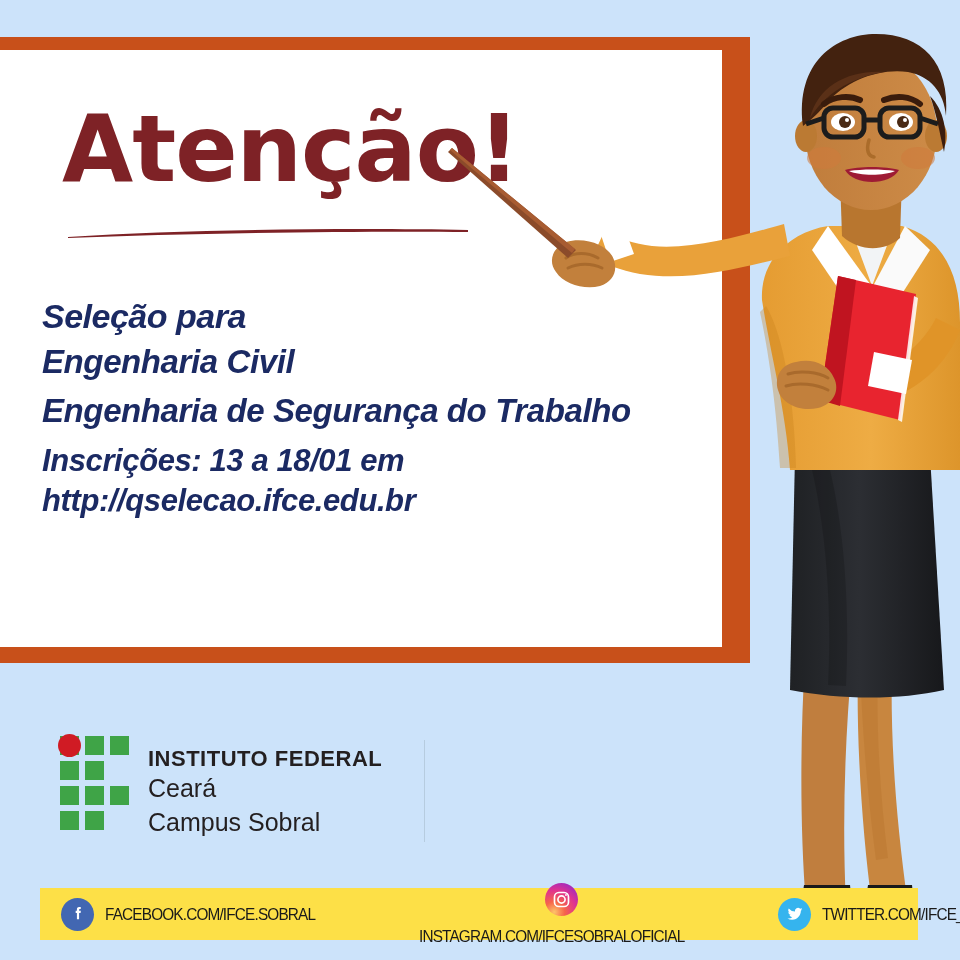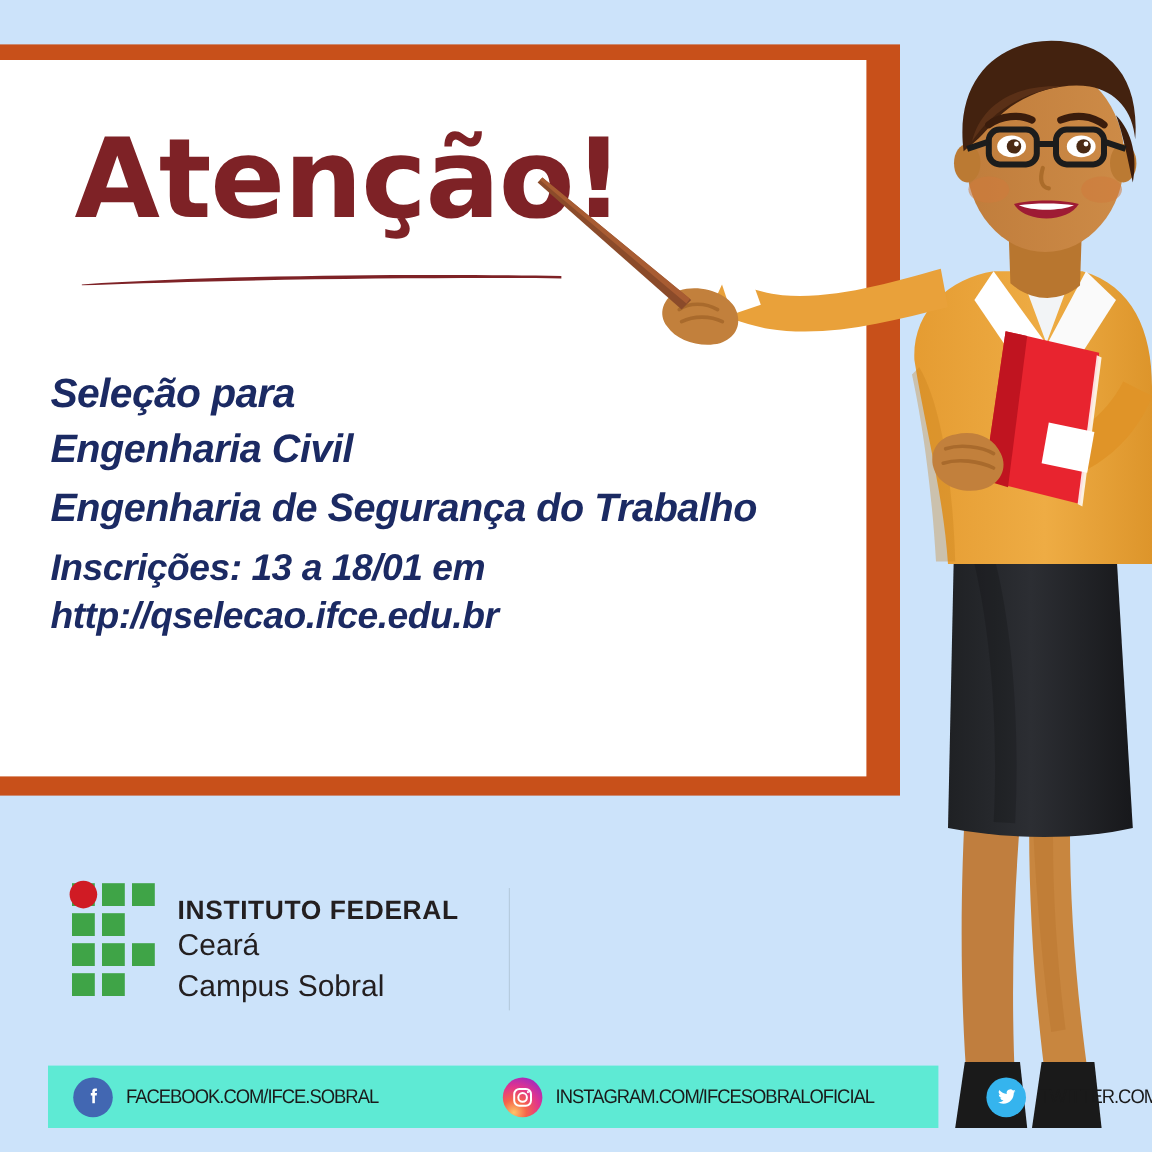--- a/index.html
+++ b/index.html
@@ -45,21 +45,20 @@
   }
 
   
   .body-text{
     position:absolute;
     left:42px; top:298px;
     width:680px;
     color:#1b2a63;
     font-style:italic;
     font-family:"Liberation Sans", sans-serif;
-    margin-top:12px;
   }
   .line-sub{
     font-size:34px;
     font-weight:600;
     letter-spacing:-0.5px;
     line-height:1.08;
   }
   .line-title{
     font-size:62px;
     font-weight:bold;
@@ -112,29 +111,29 @@
   }
   .logo-divider{
     position:absolute; left:424px; top:740px;
     width:1px; height:102px; background:#b6ccdf;
   }
 
   
   .footer{
     position:absolute;
     left:40px; top:888px;
-    width:742px; height:52px;
-    background:#5eead4;
+    width:878px; height:52px;
+    background:#fde047;
     display:flex; align-items:center;
     z-index:6;
     text-align:right;
   }
   .social{ display:flex; align-items:center; gap:11px; }
   .s1{ margin-left:21px; }
-  .s2{ margin-left:88px; }
+  .s2{ margin-left:88px;flex-direction:column; }
   .s3{ margin-left:74px; }
   .social-badge{
     width:33px; height:33px; border-radius:50%;
     display:flex; align-items:center; justify-content:center;
     flex:none;
   }
   .badge-fb{ background:#4267b2; }
   .badge-tw{ background:#35b4ee; }
   .badge-ig{
     background:radial-gradient(circle at 28% 88%, #fdc468 0%, #f6644a 28%, #e0338f 58%, #a32bbd 84%);

